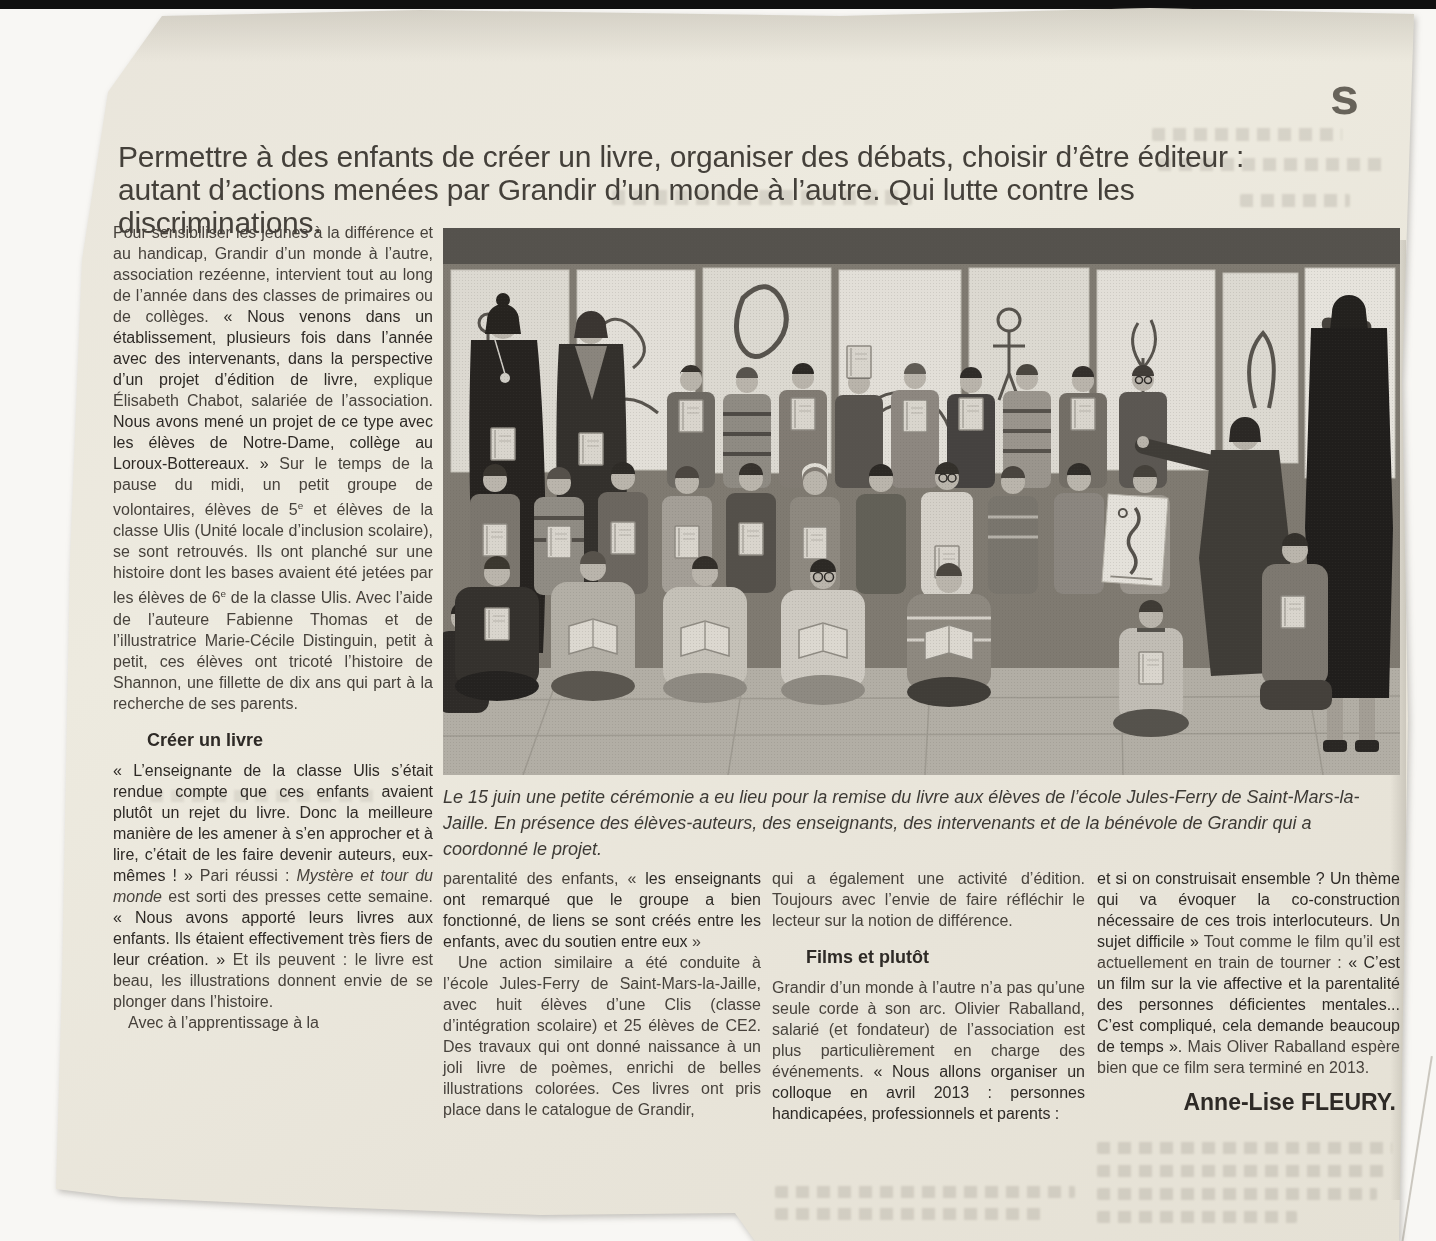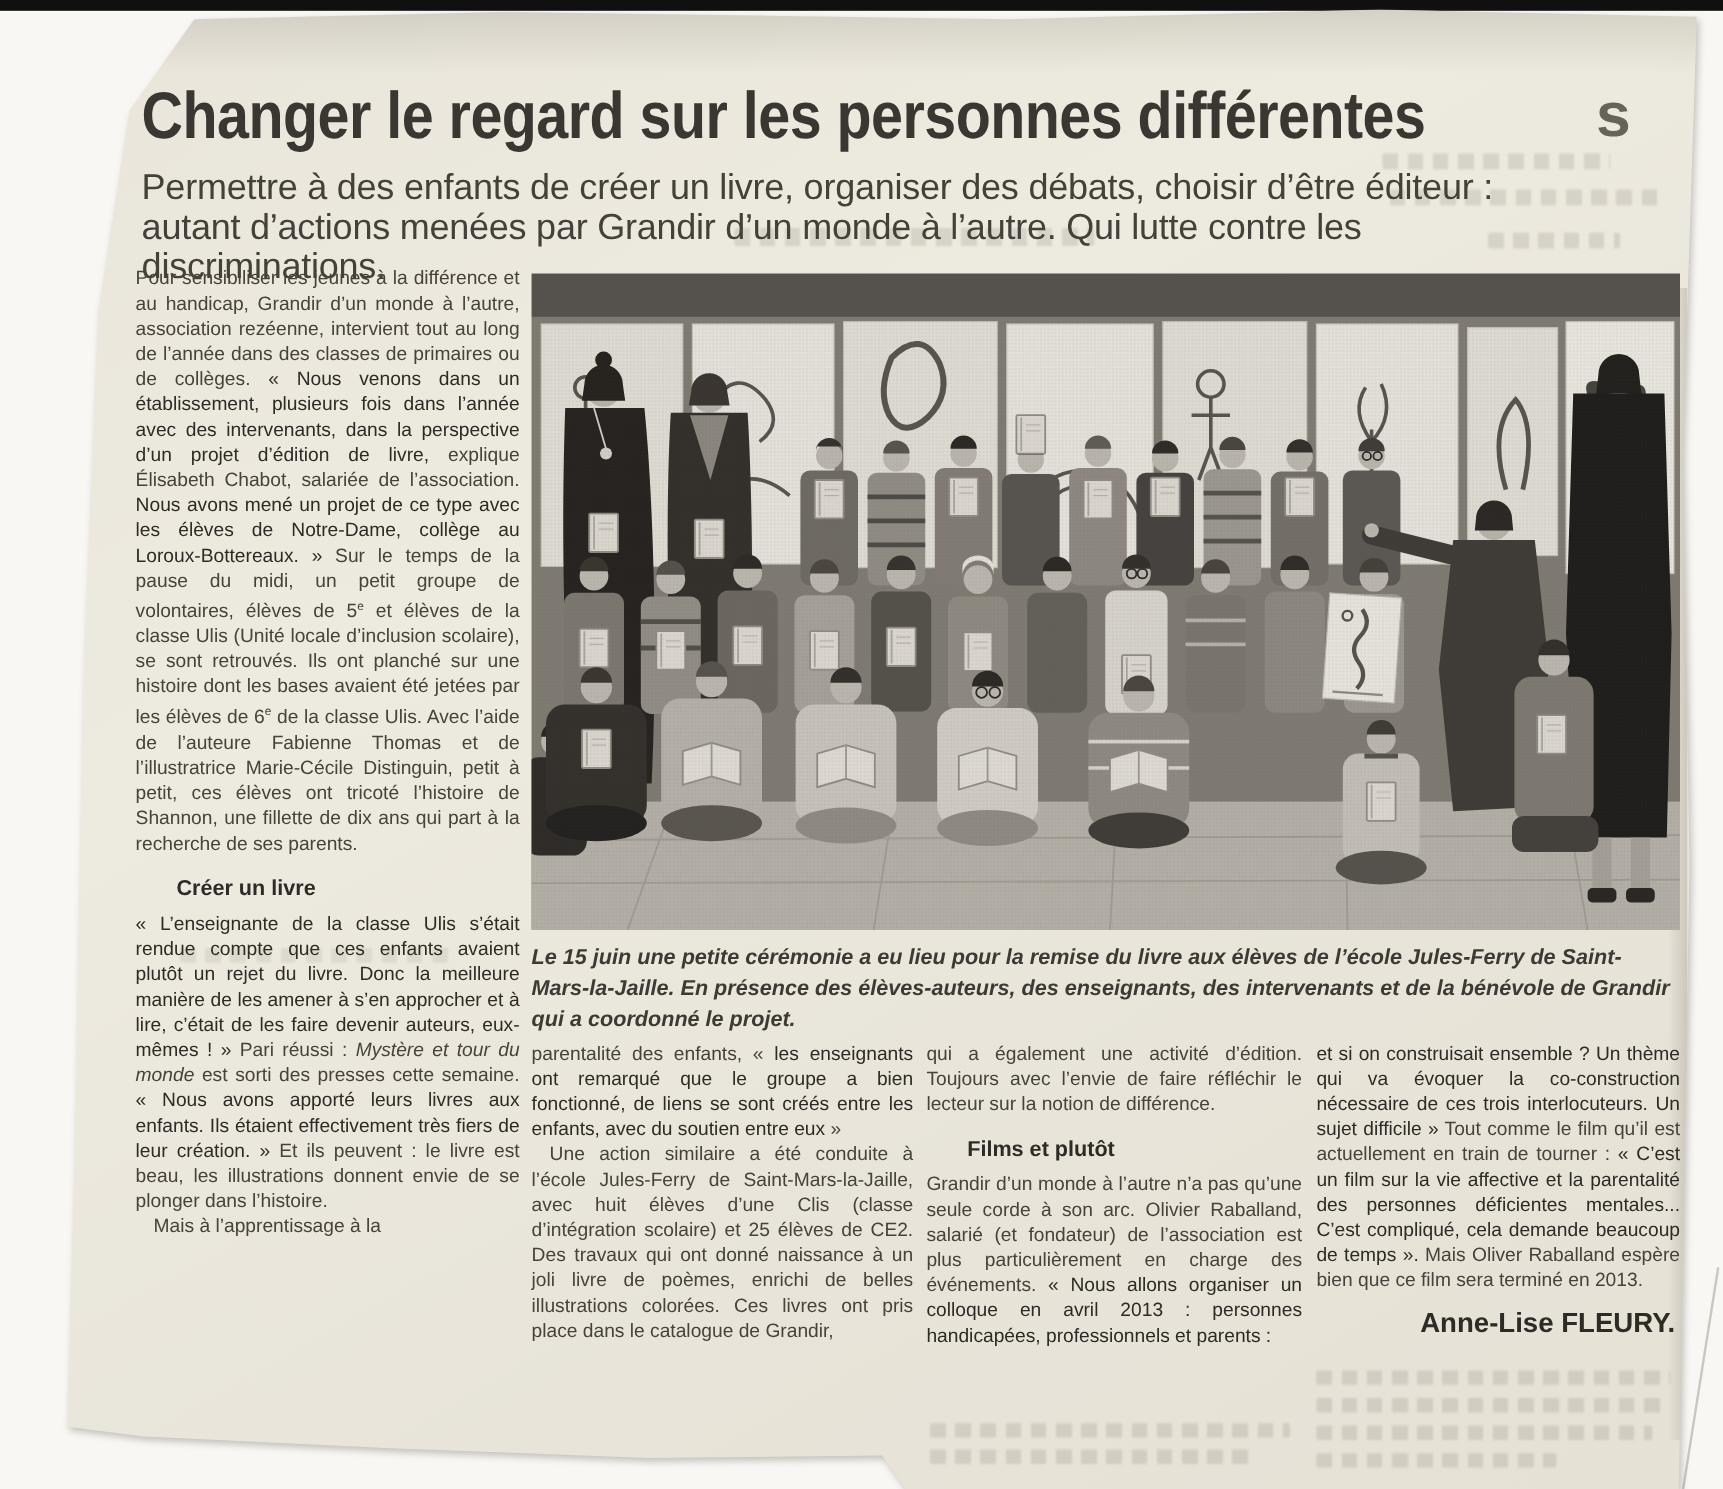--- a/index.html
+++ b/index.html
@@ -24,21 +24,21 @@
   .paper-shade-right{position:absolute;left:1390px;top:240px;width:16px;height:960px;
     background:linear-gradient(90deg,rgba(120,115,105,0),rgba(120,115,105,.25));}
   .headline{position:absolute;left:118px;top:64px;white-space:nowrap;}
   .headline span{display:inline-block;transform:scaleX(.87);transform-origin:left;
     font-size:55px;font-weight:bold;letter-spacing:-.5px;color:var(--headline);}
   .standfirst{position:absolute;left:118px;top:140px;width:1195px;
     font-size:30px;line-height:33px;color:#44403a;letter-spacing:-.2px;}
   .photo{position:absolute;left:443px;top:228px;width:957px;height:547px;background:#8b867d;}
   .photo svg{display:block;width:100%;height:100%;}
   .caption{position:absolute;left:443px;top:784px;width:952px;
-    font-style:italic;font-size:18px;line-height:26px;color:#3d3a35;font-weight:bold;}
+    font-style:italic;font-size:18px;line-height:26px;color:#3d3a35;}
   .col{position:absolute;font-size:16px;line-height:21px;color:var(--ink);
     text-align:justify;hyphens:auto;}
   .col1{left:113px;top:222px;width:320px;}
   .col2{left:443px;top:868px;width:318px;}
   .col3{left:772px;top:868px;width:313px;}
   .col4{left:1097px;top:868px;width:303px;}
   .para{margin:0;}
   .indent{text-indent:15px;}
   .xhead{font-size:18px;font-weight:bold;color:var(--ink-bold);
     margin:16px 0 9px 34px;text-align:left;}
@@ -74,23 +74,20 @@
     <div class="ghost" style="left:1158px;top:158px;width:230px;height:13px;"></div>
     <div class="ghost" style="left:1240px;top:194px;width:110px;height:13px;"></div>
     <div class="ghost" style="left:150px;top:790px;width:230px;height:12px;opacity:.7;"></div>
     <div class="ghost" style="left:775px;top:1186px;width:300px;height:12px;"></div>
     <div class="ghost" style="left:775px;top:1208px;width:270px;height:12px;"></div>
     <div class="ghost" style="left:1097px;top:1142px;width:295px;height:12px;"></div>
     <div class="ghost" style="left:1097px;top:1165px;width:290px;height:12px;"></div>
     <div class="ghost" style="left:1097px;top:1188px;width:280px;height:12px;"></div>
     <div class="ghost" style="left:1097px;top:1211px;width:200px;height:12px;"></div>
 
-    <h1 class="headline">
-      <span>Changer le regard sur les personnes différentes</span>
-    </h1>
 
     <p class="standfirst">Permettre à des enfants de créer un livre, organiser des débats, choisir d’être éditeur : autant d’actions menées par Grandir d’un monde à l’autre. Qui lutte contre les discriminations.</p>
 
     <div class="photo">
       <svg viewBox="0 0 957 547" preserveAspectRatio="none">
         <defs>
           <pattern id="ht" width="3" height="3" patternUnits="userSpaceOnUse">
             <rect width="3" height="3" fill="none"></rect>
             <circle cx="1.5" cy="1.5" r=".55" fill="#4e4a44" opacity=".16"></circle>
           </pattern>
@@ -377,21 +374,21 @@
         <rect x="0" y="0" width="957" height="547" fill="url(#ht)"></rect>
       </svg>
     </div>
 
     <p class="caption">Le 15 juin une petite cérémonie a eu lieu pour la remise du livre aux élèves de l’école Jules-Ferry de Saint-Mars-la-Jaille. En présence des élèves-auteurs, des enseignants, des intervenants et de la bénévole de Grandir qui a coordonné le projet.</p>
 
     <div class="col col1">
       <p class="para"><span class="seg-n">Pour sensibiliser les jeunes à la différence et au handicap, Grandir d’un monde à l’autre, association rezéenne, intervient tout au long de l’année dans des classes de primaires ou de collèges. </span><span class="seg-b">« Nous venons dans un établissement, plusieurs fois dans l’année avec des intervenants, dans la perspective d’un projet d’édition de livre, </span><span class="seg-n">explique Élisabeth Chabot, salariée de l’association. </span><span class="seg-b">Nous avons mené un projet de ce type avec les élèves de Notre-Dame, collège au Loroux-Bottereaux. » </span><span class="seg-n">Sur le temps de la pause du midi, un petit groupe de volontaires, élèves de 5</span><span class="seg-sup">e</span><span class="seg-n"> et élèves de la classe Ulis (Unité locale d’inclusion scolaire), se sont retrouvés. Ils ont planché sur une histoire dont les bases avaient été jetées par les élèves de 6</span><span class="seg-sup">e</span><span class="seg-n"> de la classe Ulis. Avec l’aide de l’auteure Fabienne Thomas et de l’illustratrice Marie-Cécile Distinguin, petit à petit, ces élèves ont tricoté l’histoire de Shannon, une fillette de dix ans qui part à la recherche de ses parents.</span></p>
       <h3 class="xhead">Créer un livre</h3>
       <p class="para"><span class="seg-b">« L’enseignante de la classe Ulis s’était rendue compte que ces enfants avaient plutôt un rejet du livre. Donc la meilleure manière de les amener à s’en approcher et à lire, c’était de les faire devenir auteurs, eux-mêmes ! » </span><span class="seg-n">Pari réussi : </span><span class="seg-i">Mystère et tour du monde</span><span class="seg-n"> est sorti des presses cette semaine. </span><span class="seg-b">« Nous avons apporté leurs livres aux enfants. Ils étaient effectivement très fiers de leur création. » </span><span class="seg-n">Et ils peuvent : le livre est beau, les illustrations donnent envie de se plonger dans l’histoire.</span></p>
-      <p class="para indent"><span class="seg-n">Mais à l’apprentissage à la</span></p>
+      <p class="para indent"><span class="seg-n">Avec à l’apprentissage à la</span></p>
     </div>
 
     <div class="col col2">
       <p class="para"><span class="seg-n">parentalité des enfants, « </span><span class="seg-b">les enseignants ont remarqué que le groupe a bien fonctionné, de liens se sont créés entre les enfants, avec du soutien entre eux</span><span class="seg-n"> »</span></p>
       <p class="para indent"><span class="seg-n">Une action similaire a été conduite à l’école Jules-Ferry de Saint-Mars-la-Jaille, avec huit élèves d’une Clis (classe d’intégration scolaire) et 25 élèves de CE2. Des travaux qui ont donné naissance à un joli livre de poèmes, enrichi de belles illustrations colorées. Ces livres ont pris place dans le catalogue de Grandir,</span></p>
     </div>
 
     <div class="col col3">
       <p class="para"><span class="seg-n">qui a également une activité d’édition. Toujours avec l’envie de faire réfléchir le lecteur sur la notion de différence.</span></p>
       <h3 class="xhead">Films et plutôt</h3>

